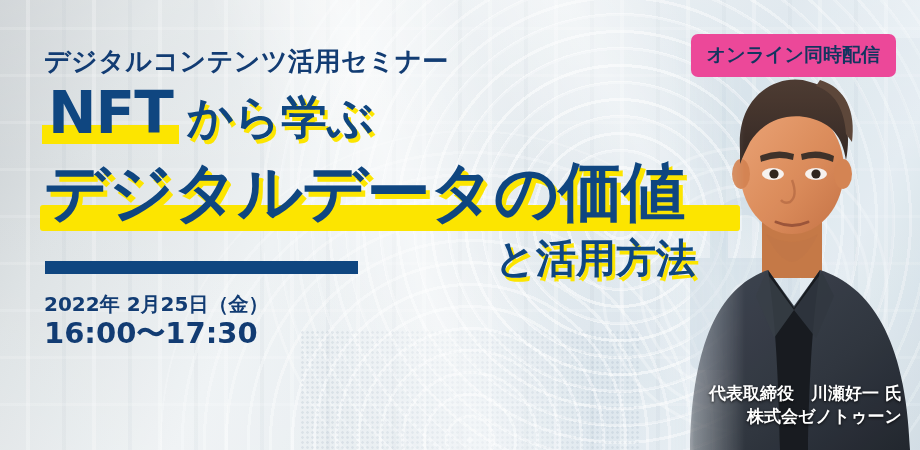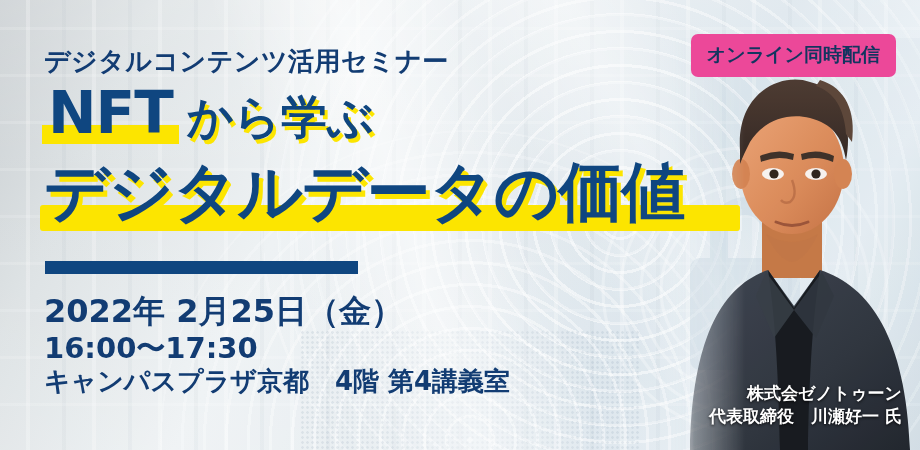--- a/index.html
+++ b/index.html
@@ -199,21 +199,21 @@
 
   .details{
     position:absolute;left:44px;top:292px;
     color:#123c73;
   }
   .d-line{
     font-weight:700;
     white-space:nowrap;
     line-height:1.22;
   }
-  .d-date{font-size:32px;letter-spacing:0px;}
+  .d-date{font-size:20px;letter-spacing:0px;}
   .d-time{font-size:29px;letter-spacing:0px;}
   .d-place{font-size:26px;letter-spacing:0px;}
   .d-fee{font-size:22px;margin-top:2px;}
 
   
   .badge{
     position:absolute;right:24px;top:34px;
     background:#ec4899;
     color:#12355f;
     font-size:19px;font-weight:700;
@@ -325,30 +325,30 @@
     <div class="line-nft">
       <span class="nft-word">NFT</span>
       <span class="nft-sub">から学ぶ</span>
     </div>
 
     <div class="big-hl"></div>
     <div class="line-big">
       <span class="big-text">デジタルデータの価値</span>
     </div>
 
+    <div class="line-tail">と活用方法</div>
 
     <div class="rule"></div>
 
     <div class="details">
       <div class="d-line d-date">2022年 2月25日（金）</div>
       <div class="d-line d-time">16:00〜17:30</div>
-      <div class="d-line d-place">キャンパスプラザ京都　4階 第4講義室</div>
     </div>
 
     <div class="badge">オンライン同時配信</div>
 
     <div class="credit">
+      <div>代表取締役　川瀬好一 氏</div>
       <div>株式会ゼノトゥーン</div>
-      <div>代表取締役　川瀬好一 氏</div>
     </div>
 
   </div>
 </div>
 
 </body></html>

